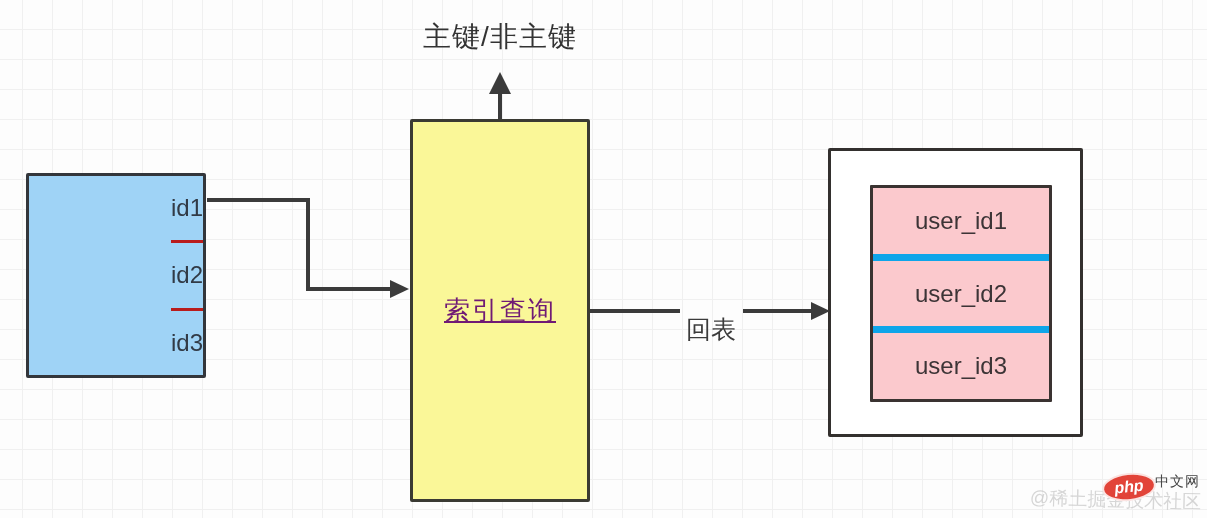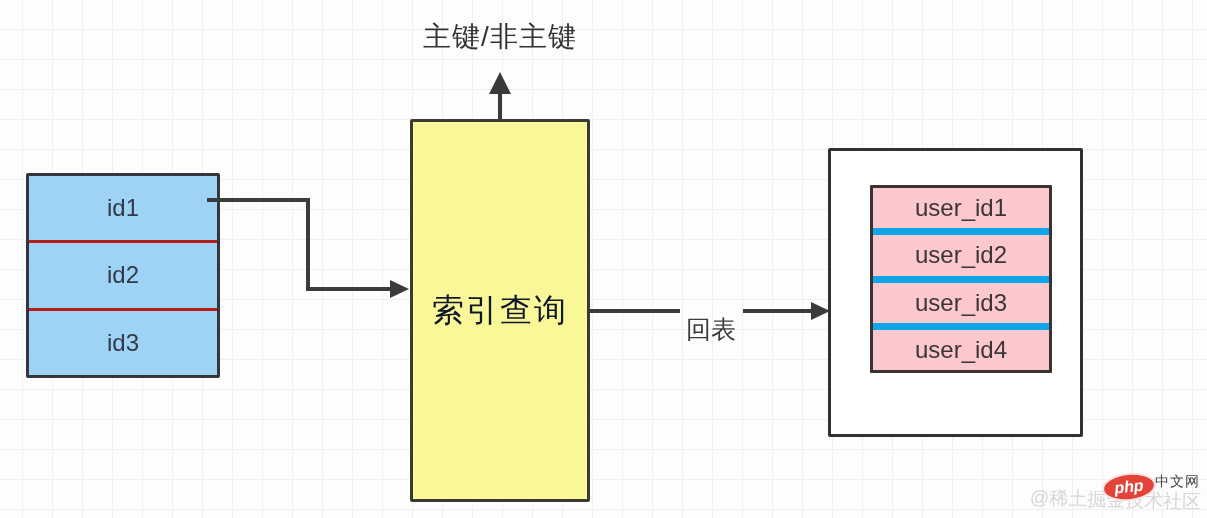--- a/index.html
+++ b/index.html
@@ -21,51 +21,51 @@
 
   
   .top-label {
     left: 400px; top: 18px; width: 200px;
     text-align: center;
     font-size: 28px; color: #333; letter-spacing: 1px;
   }
 
   
   .id-table {
-    left: 26px; top: 173px; width: 194px; height: 205px;
+    left: 26px; top: 173px; width: 180px; height: 205px;
     background: #9fd3f6;
     border: 3px solid #33363b;
     border-radius: 2px;
-    display: flex; flex-direction: column;
+    display: flex; flex-direction: column; align-items: flex-end;
   }
   .id-table .row {
     flex: 1; display: flex; align-items: center; justify-content: center;
     font-size: 24px; color: #313a46;
   }
   .id-table .row + .row { border-top: 3px solid #b91c1c; }
 
   
   .index-box {
     left: 410px; top: 119px; width: 180px; height: 383px;
     background: #faf798;
     border: 3px solid #3a3a33;
     border-radius: 2px;
     display: flex; align-items: center; justify-content: center;
   }
-  .index-box .label { font-size: 32px; color: #0f172a; letter-spacing: 2px; }
+  .index-box .label { font-size: 26px; color: #701a75; letter-spacing: 2px; text-decoration: underline; }
 
   
   .user-outer {
     left: 828px; top: 148px; width: 255px; height: 289px;
     background: #ffffff;
     border: 3px solid #33302e;
     border-radius: 2px;
   }
   .user-table {
-    left: 870px; top: 185px; width: 182px; height: 188px;
+    left: 870px; top: 185px; width: 182px; height: 217px;
     background: #fbc9cd;
     border: 3px solid #3a3331;
     border-radius: 1px;
     display: flex; flex-direction: column;
   }
   .user-table .row {
     flex: 1; display: flex; align-items: center; justify-content: center;
     font-size: 24px; color: #3c3436;
   }
   .user-table .row + .row { border-top: 7px solid #0ea5e9; }
@@ -130,21 +130,20 @@
   <div class="abs index-box">
     <span class="label">索引查询</span>
   </div>
 
   <div class="abs user-outer"></div>
 
   <div class="abs user-table">
     <div class="row">user_id1</div>
     <div class="row">user_id2</div>
     <div class="row">user_id3</div>
-    <div class="row">user_id4</div>
   </div>
 
   <svg class="abs connectors" viewBox="0 0 1207 518" xmlns="http://www.w3.org/2000/svg">
 
     <path d="M500,119 L500,92" stroke="#3b3b3b" stroke-width="4" fill="none"></path>
     <polygon points="500,72 489,94 511,94" fill="#3b3b3b"></polygon>
 
     <path d="M207,200 L308,200 L308,289 L392,289" stroke="#3b3b3b" stroke-width="4" fill="none"></path>
     <polygon points="409,289 390,280 390,298" fill="#3b3b3b"></polygon>
 

